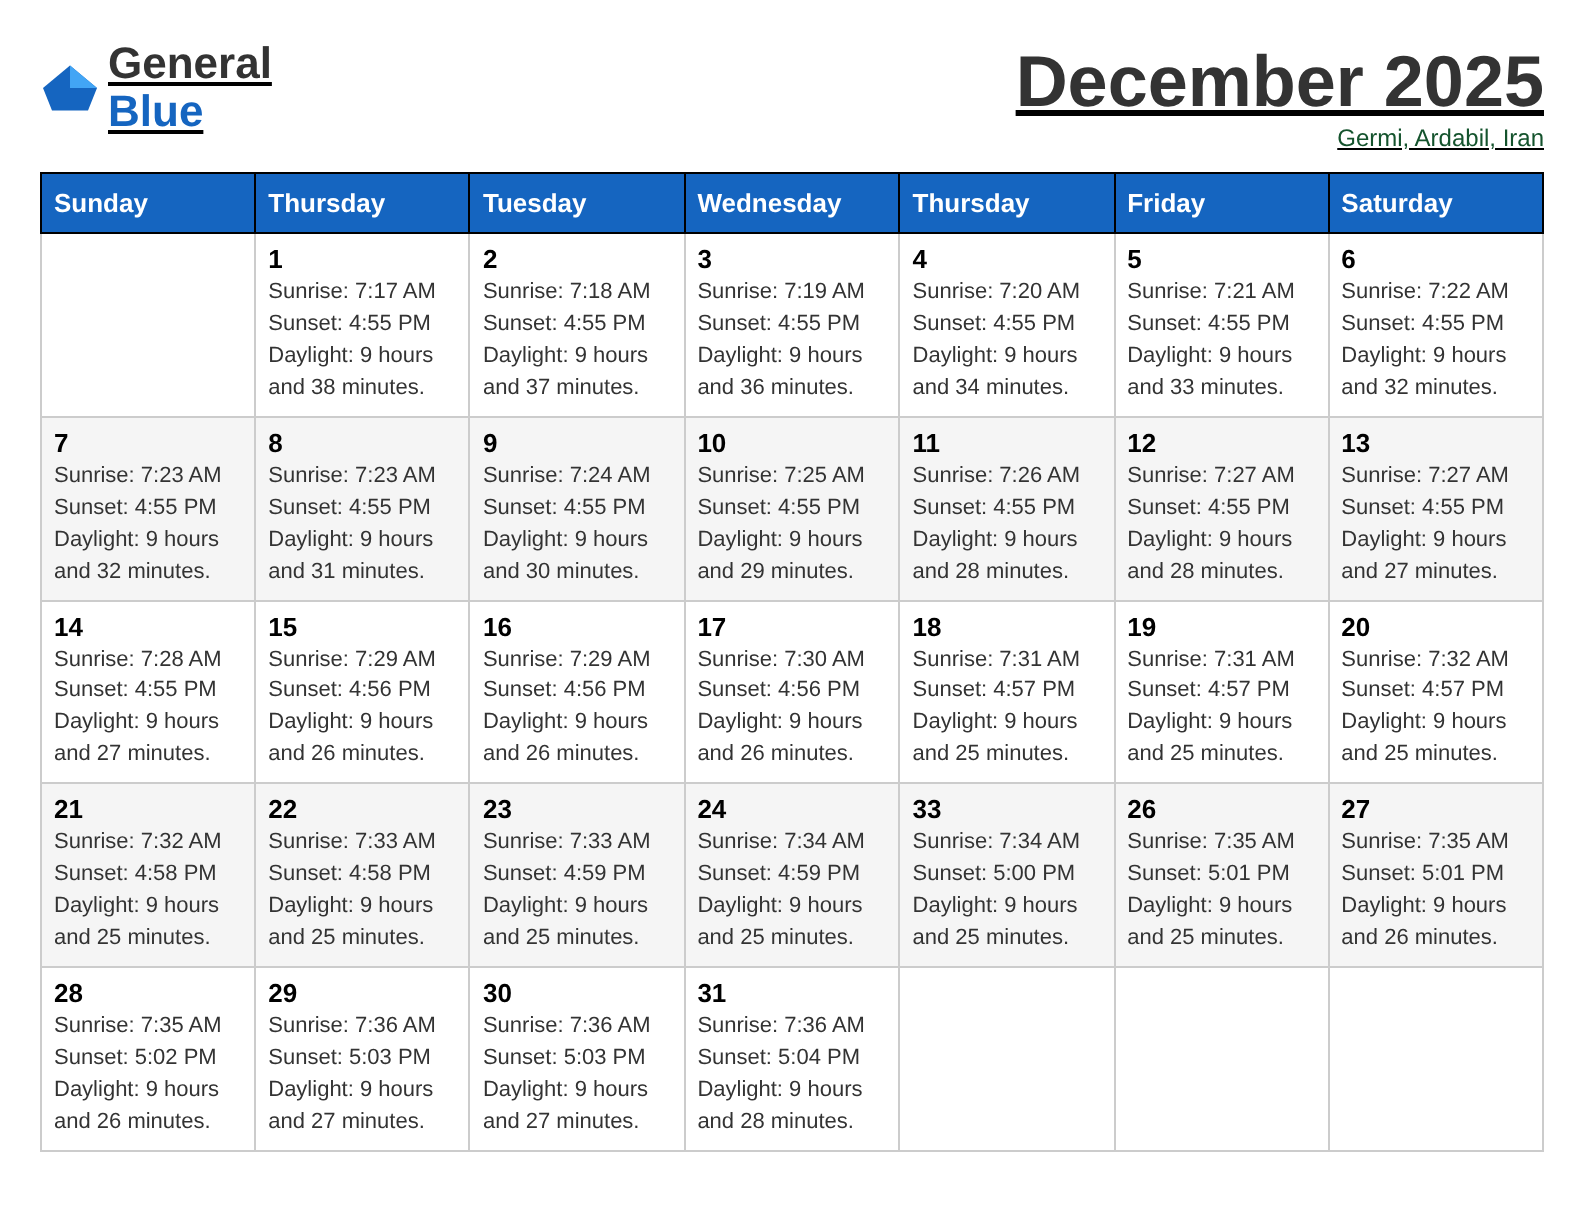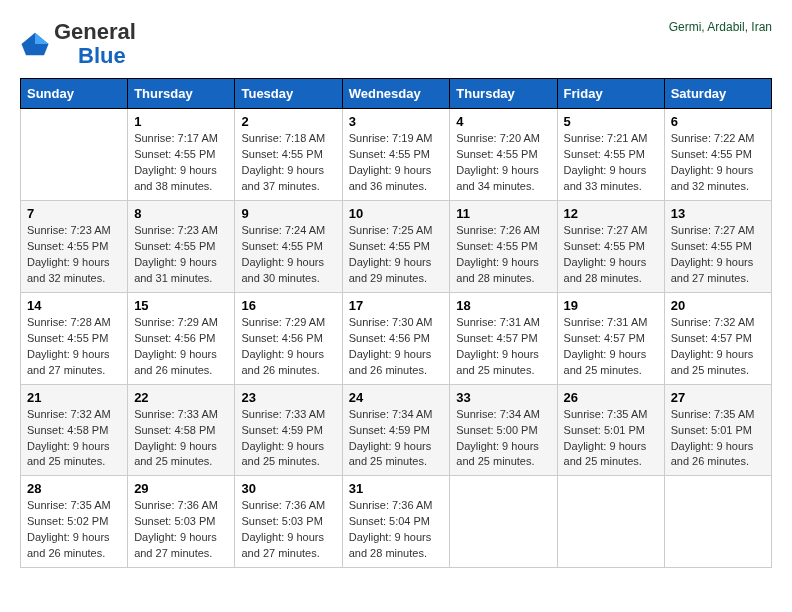--- a/index.html
+++ b/index.html
@@ -8,32 +8,33 @@
       background: #fff;
       width: 792px;
       min-height: 612px;
       padding: 20px;
     }
     .header {
       display: flex;
       justify-content: space-between;
       align-items: flex-start;
       margin-bottom: 10px;
+      text-decoration: underline;
     }
     .logo {
       display: flex;
       align-items: center;
     }
     .logo-text {
       font-size: 22px;
       font-weight: bold;
       line-height: 1.1;
     }
     .logo-general { color: #333; }
-    .logo-blue { color: #1565c0; margin-left: 24px; }
+    .logo-blue { color: #1565c0; }
     .logo-icon {
       width: 30px;
       height: 30px;
       margin-right: 4px;
     }
     .title-block {
       text-align: right;
     }
     .month-title {
       font-size: 36px;
@@ -94,20 +95,21 @@
     <svg class="logo-icon" viewBox="0 0 40 40">
       <polygon points="20,5 38,20 32,35 8,35 2,20" fill="#1565c0"></polygon>
       <polygon points="20,5 38,20 20,20" fill="#42a5f5"></polygon>
     </svg>
     <div class="logo-text">
       <span class="logo-general">General</span><br>
       <span class="logo-blue">Blue</span>
     </div>
   </div>
   <div class="title-block">
+    <div class="month-title">December 2025</div>
     <div class="location">Germi, Ardabil, Iran</div>
   </div>
 </div>
 
 <table>
   <thead>
     <tr id="weekday-header">
     <th>Sunday</th>
         <th>Thursday</th>
         <th>Tuesday</th>

